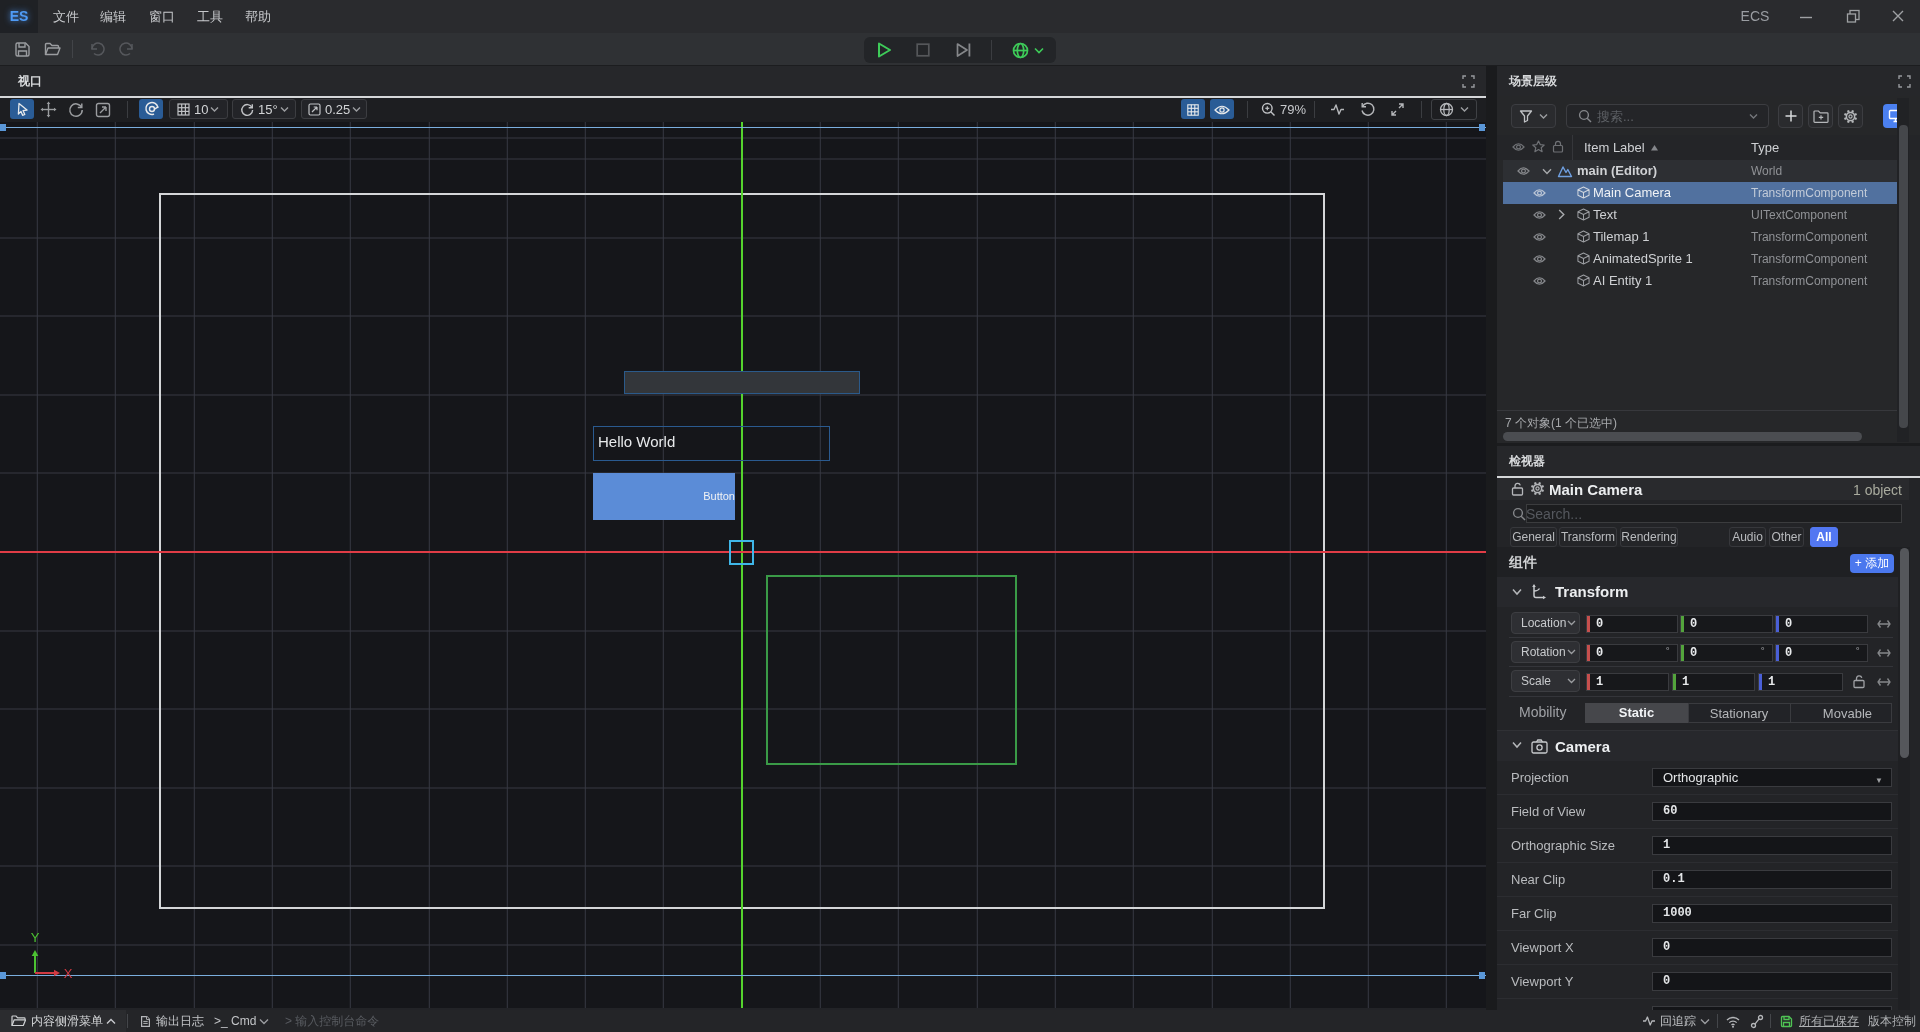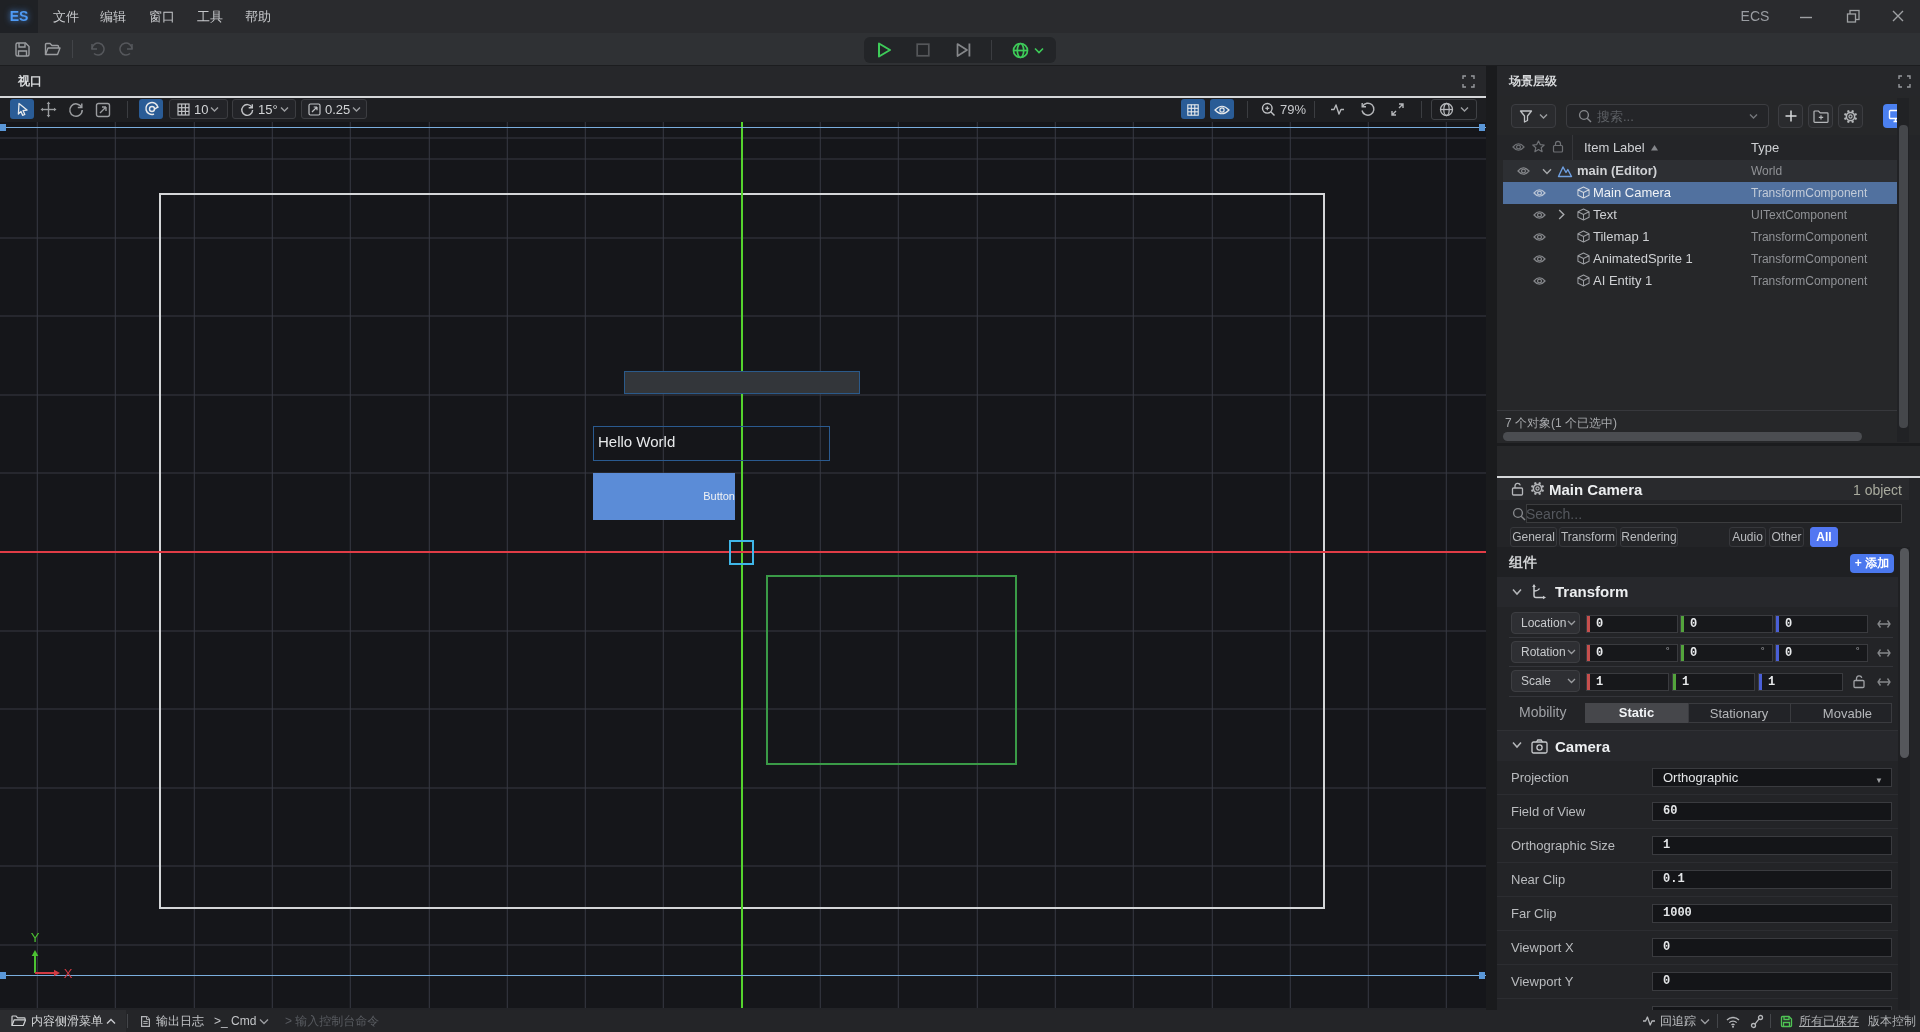--- a/index.html
+++ b/index.html
@@ -427,20 +427,23 @@
     <span class="htype">TransformComponent</span>
   </div>
 
   <div class="abs" style="left:1497px; top:410px; width:411px; height:1px; background:#37383c;"></div>
   <span class="abs" style="left:1505px; top:415px; font-size:12px; color:#a7a9ac;">7 个对象(1 个已选中)</span>
   <div class="abs" style="left:1503px; top:432px; width:359px; height:9px; background:#4b4d51; border-radius:4.5px;"></div>
   <div class="abs" style="left:1897px; top:98px; width:12px; height:344px; background:#212225;"></div>
   <div class="abs" style="left:1899px; top:125px; width:9px; height:303px; background:#45474b; border-radius:4px;"></div>
   <div class="abs" style="left:1497px; top:443px; width:423px; height:3px; background:#1b1c1e;"></div>
 
+  <div class="abs" id="insp-header">
+      <span class="phtitle abs" style="left:12px;">检视器</span>
+    </div>
   <div class="abs brightline" style="left:1497px; top:476px; width:423px;"></div>
   <div class="abs" id="insp-body">
 
     <div class="abs" style="left:0; top:0; width:412px; height:22px; background:#292a2d;"></div>
     <svg class="abs" style="left:14px; top:4px;" width="13" height="14" viewBox="0 0 13 14">
       <rect x="1.5" y="6" width="10" height="7" rx="1" fill="none" stroke="#b5b7ba" stroke-width="1.3"></rect>
       <path d="M4 6 V4 A2.7 2.7 0 0 1 9.3 3.4" fill="none" stroke="#b5b7ba" stroke-width="1.3"></path>
       </svg>
     <svg class="abs" style="left:33px; top:3px;" width="15" height="15" viewBox="0 0 15 15">
         <circle cx="7.5" cy="7.5" r="4.1" fill="none" stroke="#b5b7ba" stroke-width="1.5"></circle>
@@ -467,21 +470,21 @@
     <div class="abs tab" style="left:13px; top:49px; width:47px;">General</div>
     <div class="abs tab" style="left:62px; top:49px; width:58px;">Transform</div>
     <div class="abs tab" style="left:123px; top:49px; width:58px;">Rendering</div>
     <div class="abs tab" style="left:184px; top:49px; width:45px;margin-top:40px;">Physics</div>
     <div class="abs tab" style="left:232px; top:49px; width:37px;">Audio</div>
     <div class="abs tab" style="left:272px; top:49px; width:35px;">Other</div>
     <div class="abs tab" style="left:313px; top:49px; width:28px; background:#5277f2; border-color:#5277f2; color:#fff; font-weight:bold;">All</div>
 
     <div class="abs" style="left:0; top:69px; width:412px; height:30px; background:#1f2023;"></div>
     <span class="abs" style="left:12px; top:76px; font-size:14px; font-weight:bold; color:#d0d2d4;">组件</span>
-    <div class="abs" style="left:353px; top:76px; width:44px; height:19px; background:#4b78ee; border-radius:4px; color:#fff; font-size:12px; text-align:center; line-height:19px;font-weight:bold;">+ 添加</div>
+    <div class="abs" style="left:353px; top:76px; width:44px; height:19px; background:#4b78ee; border-radius:4px; color:#fff; font-size:12px; text-align:center; line-height:19px;">+ 添加</div>
 
     <div class="abs" style="left:0; top:99px; width:412px; height:30px; background:#27282c;"></div>
     <svg class="abs" style="left:15px; top:110px;" width="10" height="8" viewBox="0 0 10 8">
       <path d="M1 1.5 L5 6 L9 1.5" fill="none" stroke="#b5b7ba" stroke-width="1.5"></path>
       </svg>
     <svg class="abs" style="left:33px; top:105px;" width="19" height="19" viewBox="0 0 19 19">
       <path d="M4 2.5 V12.5 Q4 14.5 6 14.5 H13" fill="none" stroke="#c8cacd" stroke-width="1.5"></path>
       <path d="M4 1 L2.2 4 H5.8 Z" fill="#c8cacd"></path>
       <path d="M16 14.5 L13 12.7 V16.3 Z" fill="#c8cacd"></path>
       <path d="M4 8 Q8 8 9.5 5.5" fill="none" stroke="#c8cacd" stroke-width="1.3"></path>

